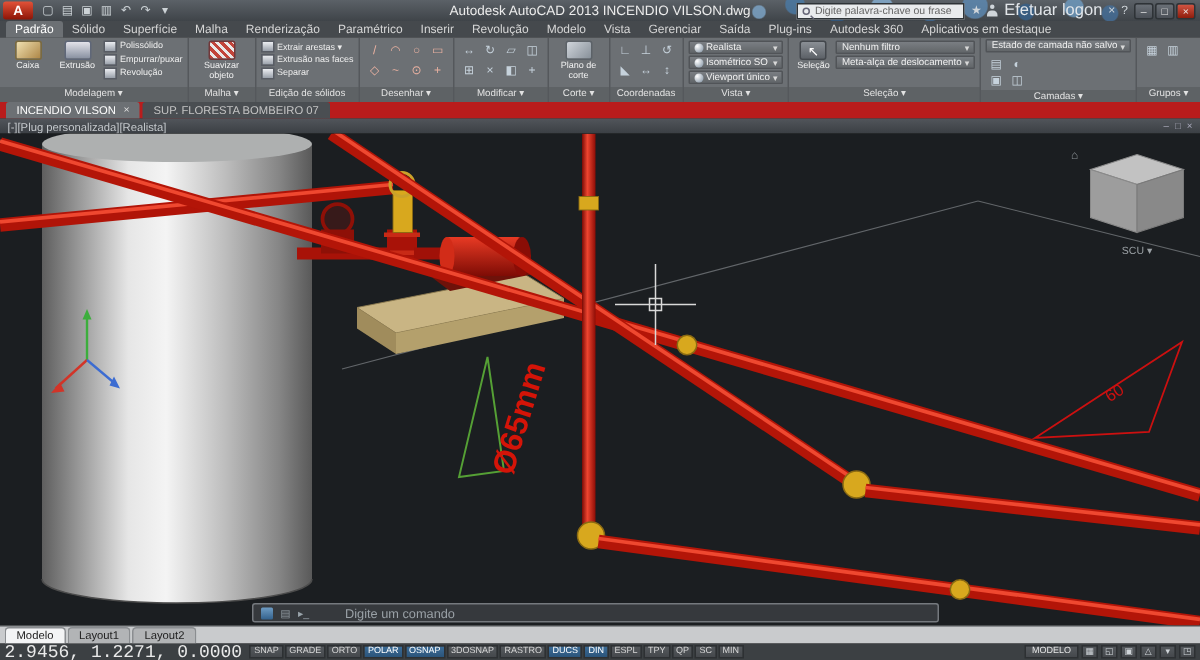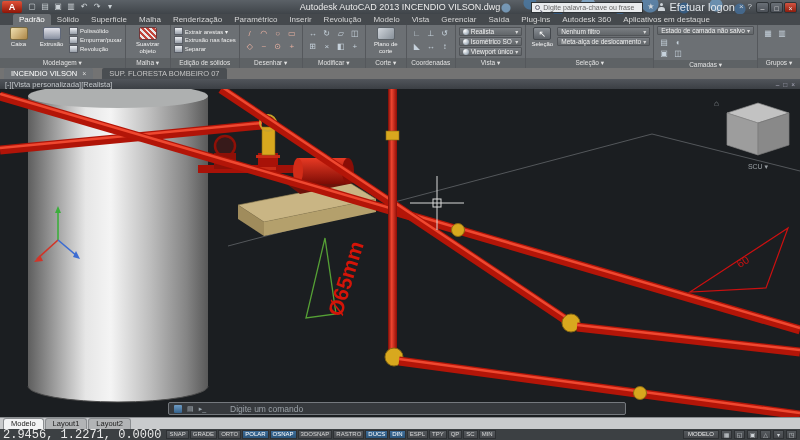--- a/index.html
+++ b/index.html
@@ -33,21 +33,21 @@
   .person::before { content:""; position:absolute; left:2px; top:0; width:3px; height:3px; border-radius:50%; background:#cfd5da; }
   .person::after { content:""; position:absolute; left:0; top:3.5px; width:7px; height:4px; border-radius:3px 3px 0 0; background:#cfd5da; }
   .signin { font-size:11px; color:#e2e6ea; white-space:nowrap; }
   .winbtns { display:flex; gap:1px; }
   .winbtns span { width:13px; height:11px; font-size:7px; line-height:11px; text-align:center; color:#e8e8e8; background:linear-gradient(#6a7077,#4b5057); border:1px solid #2e3337; border-radius:2px; }
   .winbtns .close { background:linear-gradient(#d35543,#8e1d0d); }
 
   
   .ribbon-tabs { height:11px; background:#45494d; display:flex; align-items:flex-end; padding-left:4px; flex:0 0 auto; }
   .rtab { font-size:8px; color:#d6d6d6; padding:1px 6px 1px; white-space:nowrap; }
-  .rtab.on { background:#6c7074; color:#fff; border-radius:2px 2px 0 0;margin-left:9px; }
+  .rtab.on { background:#6c7074; color:#fff; border-radius:2px 2px 0 0; }
 
   
   .ribbon { height:43px; background:#6c7074; display:flex; overflow:hidden; flex:0 0 auto; }
   .panel { border-right:1px solid #55585c; display:flex; flex-direction:column; flex:0 0 auto; }
   .pbody { flex:1; display:flex; gap:2px; padding:1px 3px; align-items:flex-start; }
   .plabel { height:10px; font-size:6.5px; color:#e2e2e2; text-align:center; line-height:10px; background:rgba(0,0,0,.12); white-space:nowrap; padding:0 3px; }
   .bigbtn { width:31px; display:flex; flex-direction:column; align-items:center; font-size:6px; color:#f2f2f2; text-align:center; line-height:7px; }
   .bicon { width:18px; height:13px; margin:1px 0; border-radius:2px; flex:0 0 auto; }
   .icon-box { background:linear-gradient(135deg,#f0e0b0,#ad8646); border:1px solid #7a6a40; }
   .icon-ext { background:linear-gradient(#e2e2ea,#8890a0); border:1px solid #5f6778; }
@@ -61,21 +61,21 @@
   .grid.c3 { grid-template-columns:repeat(3,14px); }
   .grid.c2 { grid-template-columns:repeat(2,14px); }
   .gchip { font-size:8px; text-align:center; line-height:13px; color:#e8b0a0; }
   .grid.cool .gchip { color:#c6d2dc; }
   .vcol { display:flex; flex-direction:column; gap:1px; padding-top:1px; }
   .vrow { display:flex; align-items:center; gap:2px; font-size:6.5px; color:#f0f0f0; background:linear-gradient(#7a7e83,#626669); border:1px solid #515458; padding:0 3px; height:9px; white-space:nowrap; border-radius:1px; }
   .vrow .vdot { width:6px; height:6px; border-radius:50%; background:radial-gradient(circle at 30% 30%,#fff,#7a8b9c); flex:0 0 auto; }
   .vrow .caret { margin-left:auto; font-size:6px; color:#d8d8d8; }
 
   
-  .doc-tabs { height:11px; background:#737373; display:flex; align-items:flex-end; padding-left:4px; gap:9px; flex:0 0 auto; }
+  .doc-tabs { height:11px; background:#b91c1c; display:flex; align-items:flex-end; padding-left:4px; gap:2px; flex:0 0 auto; }
   .doctab { font-size:7.5px; color:#c4c4c4; background:#4a4e52; padding:1px 7px; border-radius:2px 2px 0 0; display:flex; gap:5px; align-items:center; white-space:nowrap; }
   .doctab.on { background:#6c7074; color:#fff; }
   .doctab .x { font-size:7px; color:#ddd; }
 
   
   .vp-strip { height:10px; background:linear-gradient(#51555b,#3b3f44); display:flex; align-items:center; font-size:7.5px; color:#c4c8cc; padding:0 5px; flex:0 0 auto; }
   .vwb { margin-left:auto; display:flex; gap:4px; font-size:6.5px; color:#aab; }
 
   
   .viewport { position:relative; height:328px; background:#1b1e21; overflow:hidden; flex:0 0 auto; }
@@ -404,21 +404,21 @@
     <span class="doctab on">
       <span>INCENDIO VILSON</span>
       <span class="x">×</span>
     </span>
     <span class="doctab">
       <span>SUP. FLORESTA BOMBEIRO 07</span>
     </span>
   </div>
 
   <div class="vp-strip">
-    <span>[-][Vista personalizada][Realista]</span>
+    <span>[-][Plug personalizada][Realista]</span>
     <span class="vwb">
       <span>–</span>
       <span>□</span>
       <span>×</span>
     </span>
   </div>
 
   <div class="viewport">
     <svg width="800" height="328" viewBox="0 0 800 328">
       <defs>

